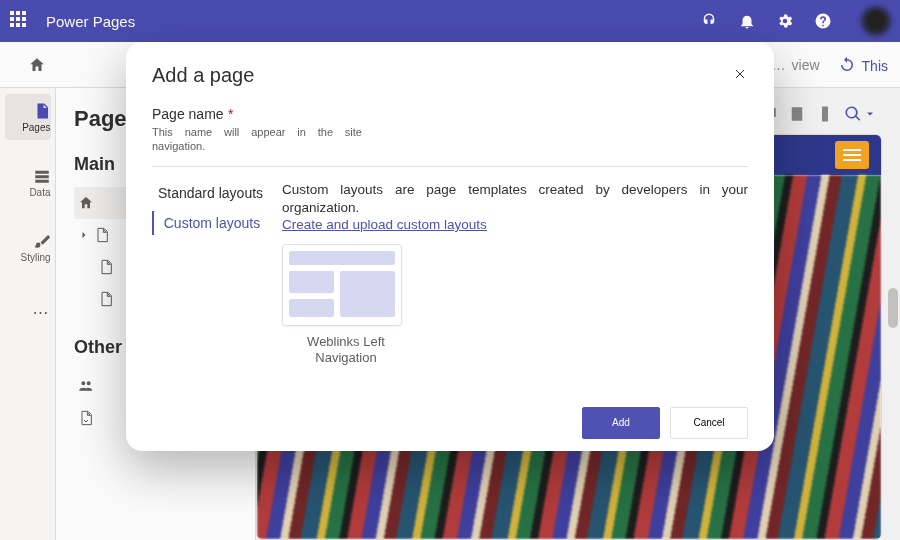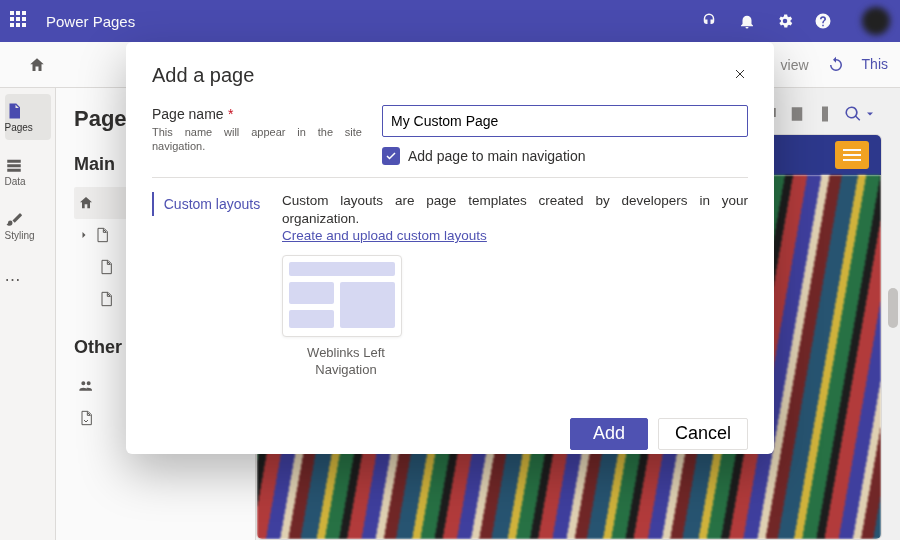--- a/index.html
+++ b/index.html
@@ -21,27 +21,27 @@
   .appbar { height:42px; background:var(--brand); color:#fff; display:flex; align-items:center; padding:0 10px; }
   .appbar .waffle { width:20px; height:20px; display:grid; grid-template-columns:repeat(3,4px); grid-template-rows:repeat(3,4px); gap:2px; margin-right:16px; cursor:pointer; }
   .appbar .waffle span { background:#fff; width:4px; height:4px; }
   .appbar .title { font-size:15px; font-weight:500; flex:1; }
   .appbar .right { display:flex; align-items:center; gap:20px; }
   .appbar .icon { width:18px; height:18px; fill:#fff; cursor:pointer; }
   .appbar .avatar { width:28px; height:28px; border-radius:50%; background:#222; margin-left:10px; filter: blur(3px); }
   
   .subbar { height:46px; background:#fff; border-bottom:1px solid var(--border); display:flex; align-items:center; padding:0 12px; }
   .subbar .home { margin-left:16px; margin-right:auto; }
-  .subbar .iconbtn { display:flex; align-items:flex-start; gap:17px; color:var(--text); font-size:14px; cursor:pointer; }
+  .subbar .iconbtn { display:flex; align-items:flex-end; gap:6px; color:var(--text); font-size:14px; cursor:pointer; }
   .subbar .iconbtn svg { width:18px; height:18px; fill:#605e5c; }
   .subbar .right { display:flex; align-items:center; gap:18px; margin-left:auto; }
   
   .main { display:flex; height:calc(100% - 88px); }
   .leftrail { width:56px; background:var(--sidebar-bg); border-right:1px solid var(--border); display:flex; flex-direction:column; align-items:center; padding-top:6px; }
-  .railitem { width:46px; height:46px; display:flex; flex-direction:column; align-items:flex-start; justify-content:center; font-size:10px; color:var(--text-muted); border-radius:4px; margin-bottom:8px; cursor:pointer; }
+  .railitem { width:46px; height:46px; display:flex; flex-direction:column; align-items:flex-end; justify-content:center; font-size:10px; color:var(--text-muted); border-radius:4px; margin-bottom:19px; cursor:pointer; }
   .railitem svg { width:18px; height:18px; fill:var(--text-muted); margin-bottom:2px; }
   .railitem.selected { background:var(--sidebar-sel); color:var(--text); }
   .railitem.selected svg { fill:var(--brand); }
   .more { font-size:16px; letter-spacing:2px; }
   
   .panel { width:200px; background:#fff; border-right:1px solid var(--border); padding:18px 10px 10px 18px; }
   .panel h1 { font-size:22px; font-weight:600; margin:0 0 22px 0; }
   .panel h2 { font-size:18px; font-weight:600; margin:0 0 12px 0; }
   .tree { list-style:none; padding:0; margin:0 0 22px 0; }
   .tree li { display:flex; align-items:center; height:32px; font-size:14px; color:var(--text); cursor:pointer; padding-left:4px; }
@@ -61,21 +61,21 @@
   .siteheader .hamburger span { width:18px; height:2px; background:#fff; }
   .sitecontent { height:calc(100% - 40px); background:
     repeating-linear-gradient(100deg,
       #7a2a2a 0 12px, #2a5a7a 12px 28px, #e0c040 28px 36px,
       #2a7a4a 36px 50px, #202020 50px 58px, #c04040 58px 72px,
       #4444aa 72px 86px, #f0e0c0 86px 94px);
     filter: blur(1px) brightness(0.95);
   }
   
   .overlay { position:absolute; inset:0; background:var(--overlay); display:flex; align-items:flex-start; justify-content:center; }
-  .modal { margin-top:42px; width:648px; background:#fff; border-radius:6px; box-shadow:0 18px 48px rgba(0,0,0,0.28); padding:22px 26px 4px 26px; }
+  .modal { margin-top:42px; width:648px; background:#fff; border-radius:16px; box-shadow:0 18px 48px rgba(0,0,0,0.28); padding:22px 26px 12px 26px; }
   .modal .mhead { display:flex; align-items:center; margin-bottom:18px; }
   .modal h3 { font-size:20px; font-weight:500; margin:0; flex:1; }
   .modal .close { cursor:pointer; }
   .modal .close svg { width:16px; height:16px; fill:#323130; }
   .modal .row1 { display:flex; gap:20px; margin-bottom:10px; }
   .modal .row1 .left { width:210px; }
   .modal .row1 .left .label { font-size:14px; font-weight:500; }
   .modal .row1 .left .req { color:#c50f1f; }
   .modal .row1 .left .hint { font-size:11px; color:var(--text-muted); margin-top:2px; line-height:1.3; }
   .modal .row1 .right { flex:1; display:flex; flex-direction:column; gap:10px; }
@@ -90,21 +90,21 @@
   .modal .tab.sel { color:var(--accent); border-left:2px solid var(--accent); background:#fff;text-align:center; }
   .modal .tabcontent { flex:1; font-size:13.5px; color:var(--text); }
   .modal .tabcontent .desc { line-height:1.35; text-align:justify; }
   .modal .tabcontent a { color:var(--accent); text-decoration:underline; cursor:pointer; }
   .layoutgrid { display:flex; gap:14px; margin-top:12px; }
   .layoutcard { width:128px; text-align:center; cursor:pointer; }
   .layoutcard .thumb { width:120px; height:82px; border:1px solid var(--border); border-radius:4px; padding:6px; box-shadow:0 1px 3px rgba(0,0,0,0.06); background:#fff; }
   .layoutcard .thumb .bar { background:#d6d8f2; border-radius:2px; }
   .layoutcard .caption { font-size:13px; color:var(--text-muted); margin-top:8px; line-height:1.25; }
   .modal .footer { display:flex; justify-content:flex-end; gap:10px; margin-top:40px; }
-  .btn { min-width:78px; height:32px; border-radius:2px; border:1px solid var(--border); background:#fff; font-size:18px; cursor:pointer; padding:0 16px; }
+  .btn { min-width:78px; height:32px; border-radius:2px; border:1px solid var(--border); background:#fff; font-size:10px; cursor:pointer; padding:0 16px; }
   .btn.primary { background:var(--accent); border-color:var(--accent); color:#fff; font-weight:500; }
   
   .vscroll { position:absolute; right:2px; width:10px; border-radius:5px; background:#c8c6c4; }
 </style>
 </head>
 <body>
 
 <div class="appbar">
   <div class="waffle">
     <span></span>
@@ -269,37 +269,27 @@
           </svg>
       </div>
     </div>
 
     <div class="row1">
       <div class="left">
         <span class="label">Page name</span>
         <span class="label req">*</span>
         <div class="hint" style="text-align:justify;">This name will appear in the site navigation.</div>
       </div>
-      <div class="right">
-        <input type="text" value="My Custom Page" style="">
-        <div class="checkrow">
-          <div class="checkbox">
-            <svg viewBox="0 0 24 24">
-                <path d="M20 6L9 17l-5-5" fill="none" stroke="#fff" stroke-width="3"></path>
-              </svg>
-          </div>
-          <span>Add page to main navigation</span>
-        </div>
-      </div>
     </div>
 
     <div class="divider"></div>
 
     <div class="row2">
       <div class="tabs">
+        <div class="tab">Standard layouts</div>
         <div class="tab sel">Custom layouts</div>
       </div>
       <div class="tabcontent">
         <div class="desc">Custom layouts are page templates created by developers in your organization.</div>
         <a>Create and upload custom layouts</a>
         <div class="layoutgrid">
           <div class="layoutcard">
             <div class="thumb">
               <div class="bar" style="height:14px; width:100%; margin-bottom:6px;"></div>
               <div style="display:flex; gap:6px;">

